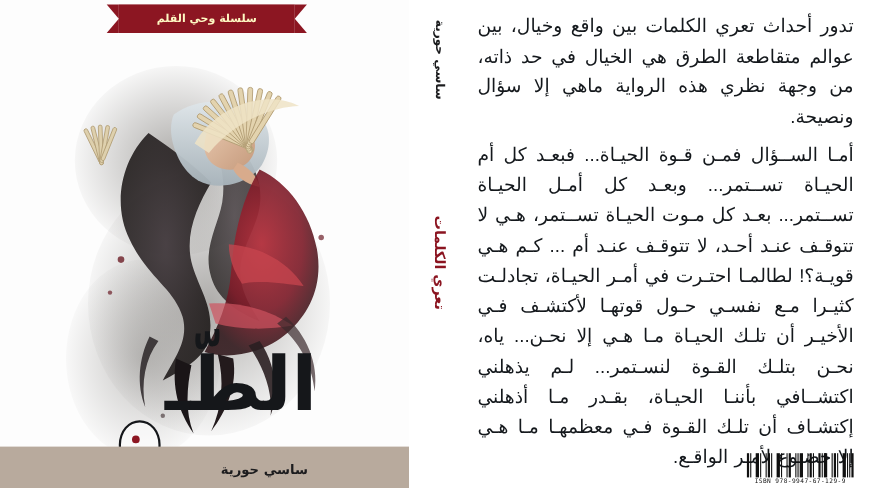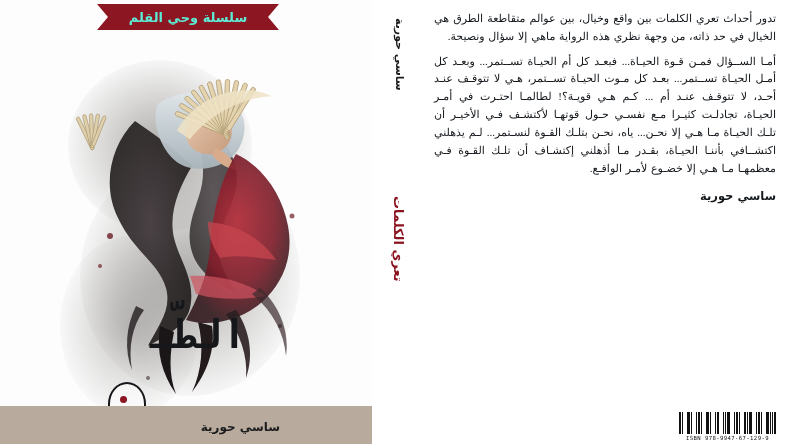--- a/index.html
+++ b/index.html
@@ -28,22 +28,22 @@
     width: 366px;
     height: 444px;
     background: #ffffff;
     box-sizing: border-box;
     padding: 10px 14px 6px 10px;
   }
   .blurb {
     direction: rtl;
     text-align: justify;
     text-align-last: right;
-    font-family: Liberation Serif, serif;
-    font-size: 11px;
+    font-family: Liberation Sans, sans-serif;
+    font-size: 17px;
     line-height: 1.62;
     color: #14181c;
     letter-spacing: 0px;
     word-spacing: 1px;
   }
   .blurb p {
     margin: 0 0 8px 0;
   }
   .blurb p.tight {
     margin-bottom: 7px;
@@ -158,22 +158,22 @@
     left: -11px;
     border-left: 11px solid transparent;
   }
   .ribbon:after {
     right: -11px;
     border-right: 11px solid transparent;
   }
   .ribbon-label {
     position: relative;
     z-index: 2;
-    color: #5eead4;
-    font-size: 13px;
+    color: #fef9c3;
+    font-size: 10px;
     font-weight: bold;
     direction: rtl;
     letter-spacing: 0.5px;
   }
 
   
   .artwork {
     position: absolute;
     left: 40px;
     top: 26px;
@@ -207,26 +207,25 @@
     font-size: 27px;
     color: #8c1622;
     font-weight: bold;
     direction: rtl;
     letter-spacing: 0px;
   }
   .front-title-2 {
     position: absolute;
     left: 150px;
     top: 320px;
-    font-size: 40px;
+    font-size: 68px;
     color: #15171a;
     font-weight: bold;
     direction: rtl;
     line-height: 0.9;
-    font-family: Liberation Mono, monospace;
   }
   .calli-mark {
     position: absolute;
     left: 108px;
     top: 382px;
     width: 34px;
     height: 40px;
     border: 2.5px solid #15171a;
     border-radius: 50% 50% 45% 45%;
     background: rgba(255,255,255,0.6);

